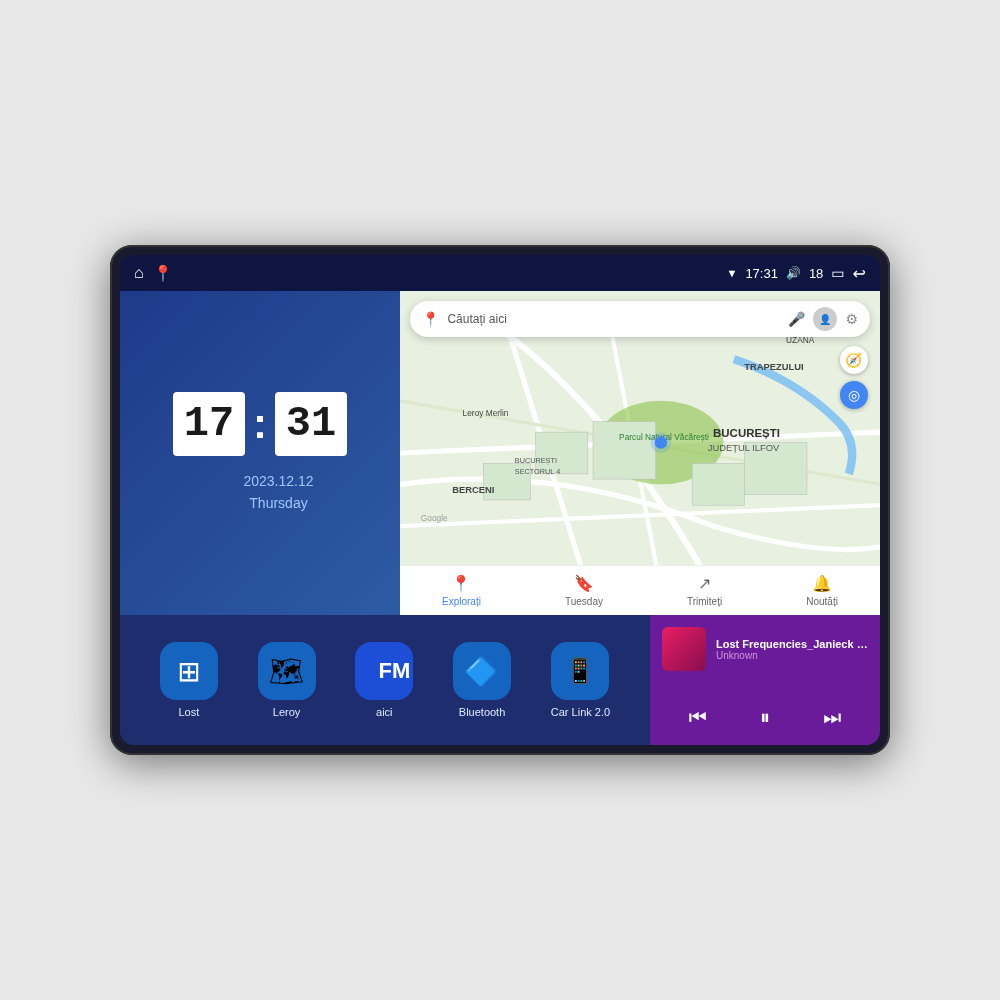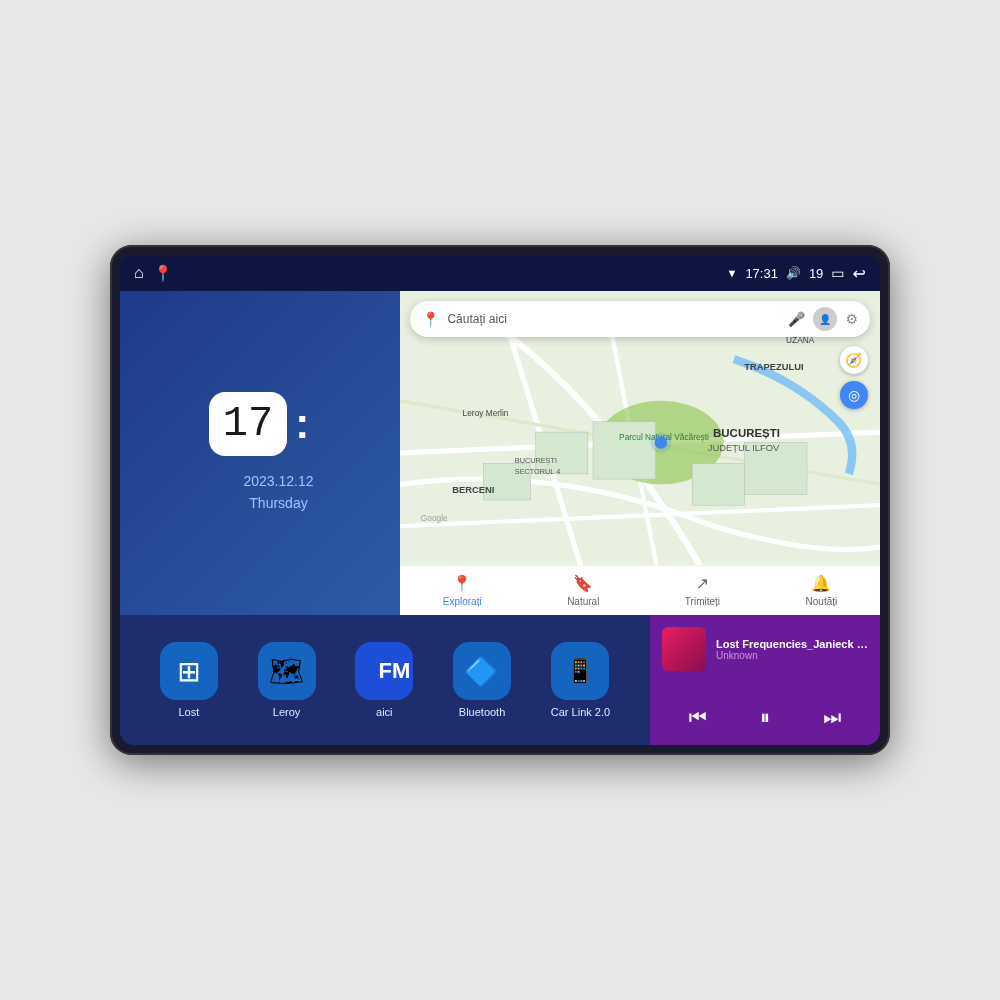--- a/index.html
+++ b/index.html
@@ -87,24 +87,24 @@
     }
 
     .clock-display {
       display: flex;
       align-items: center;
       gap: 6px;
     }
 
     .clock-block {
       background: #fff;
-      border-radius: 16px;
-      padding: 8px 14px;
+      border-radius: 4px;
+      padding: 8px 8px;
       font-size: 42px;
-      font-weight: normal;
+      font-weight: bold;
       color: #1a1a1a;
       font-family: 'Courier New', monospace;
       min-width: 72px;
       text-align: center;
     }
 
     .clock-colon {
       color: #fff;
       font-size: 42px;
       font-weight: bold;
@@ -332,34 +332,35 @@
 
     <div class="status-bar">
       <div class="status-left">
         <span class="home-icon">⌂</span>
         <span class="map-pin-icon">📍</span>
       </div>
       <div class="status-right">
         <span style="font-size:11px;">▼</span>
         <span>17:31</span>
         <span class="volume-icon">🔊</span>
-        <span>19</span>
+        <span>18</span>
         <span class="battery-icon">▭</span>
         <span class="back-icon">↩</span>
       </div>
     </div>
 
     <div class="main-area">
 
       <div class="top-section">
 
         <div class="clock-widget">
           <div class="clock-display">
             <div class="clock-block">17</div>
             <span class="clock-colon">:</span>
+            <div class="clock-block">31</div>
           </div>
           <div class="clock-date">
             <div>2023.12.12</div>
             <div>Thursday</div>
           </div>
         </div>
 
         <div class="map-widget">
           
           <svg class="map-svg" viewBox="0 0 460 260" xmlns="http://www.w3.org/2000/svg">
@@ -415,21 +416,21 @@
           <div class="map-location-btn">◎</div>
 
           
           <div class="map-bottom-bar">
             <div class="map-nav-item active">
               <span class="map-nav-icon">📍</span>
               <span class="map-nav-label">Explorați</span>
             </div>
             <div class="map-nav-item">
               <span class="map-nav-icon">🔖</span>
-              <span class="map-nav-label">Natural</span>
+              <span class="map-nav-label">Tuesday</span>
             </div>
             <div class="map-nav-item">
               <span class="map-nav-icon">↗</span>
               <span class="map-nav-label">Trimiteți</span>
             </div>
             <div class="map-nav-item">
               <span class="map-nav-icon">🔔</span>
               <span class="map-nav-label">Noutăți</span>
             </div>
           </div>

